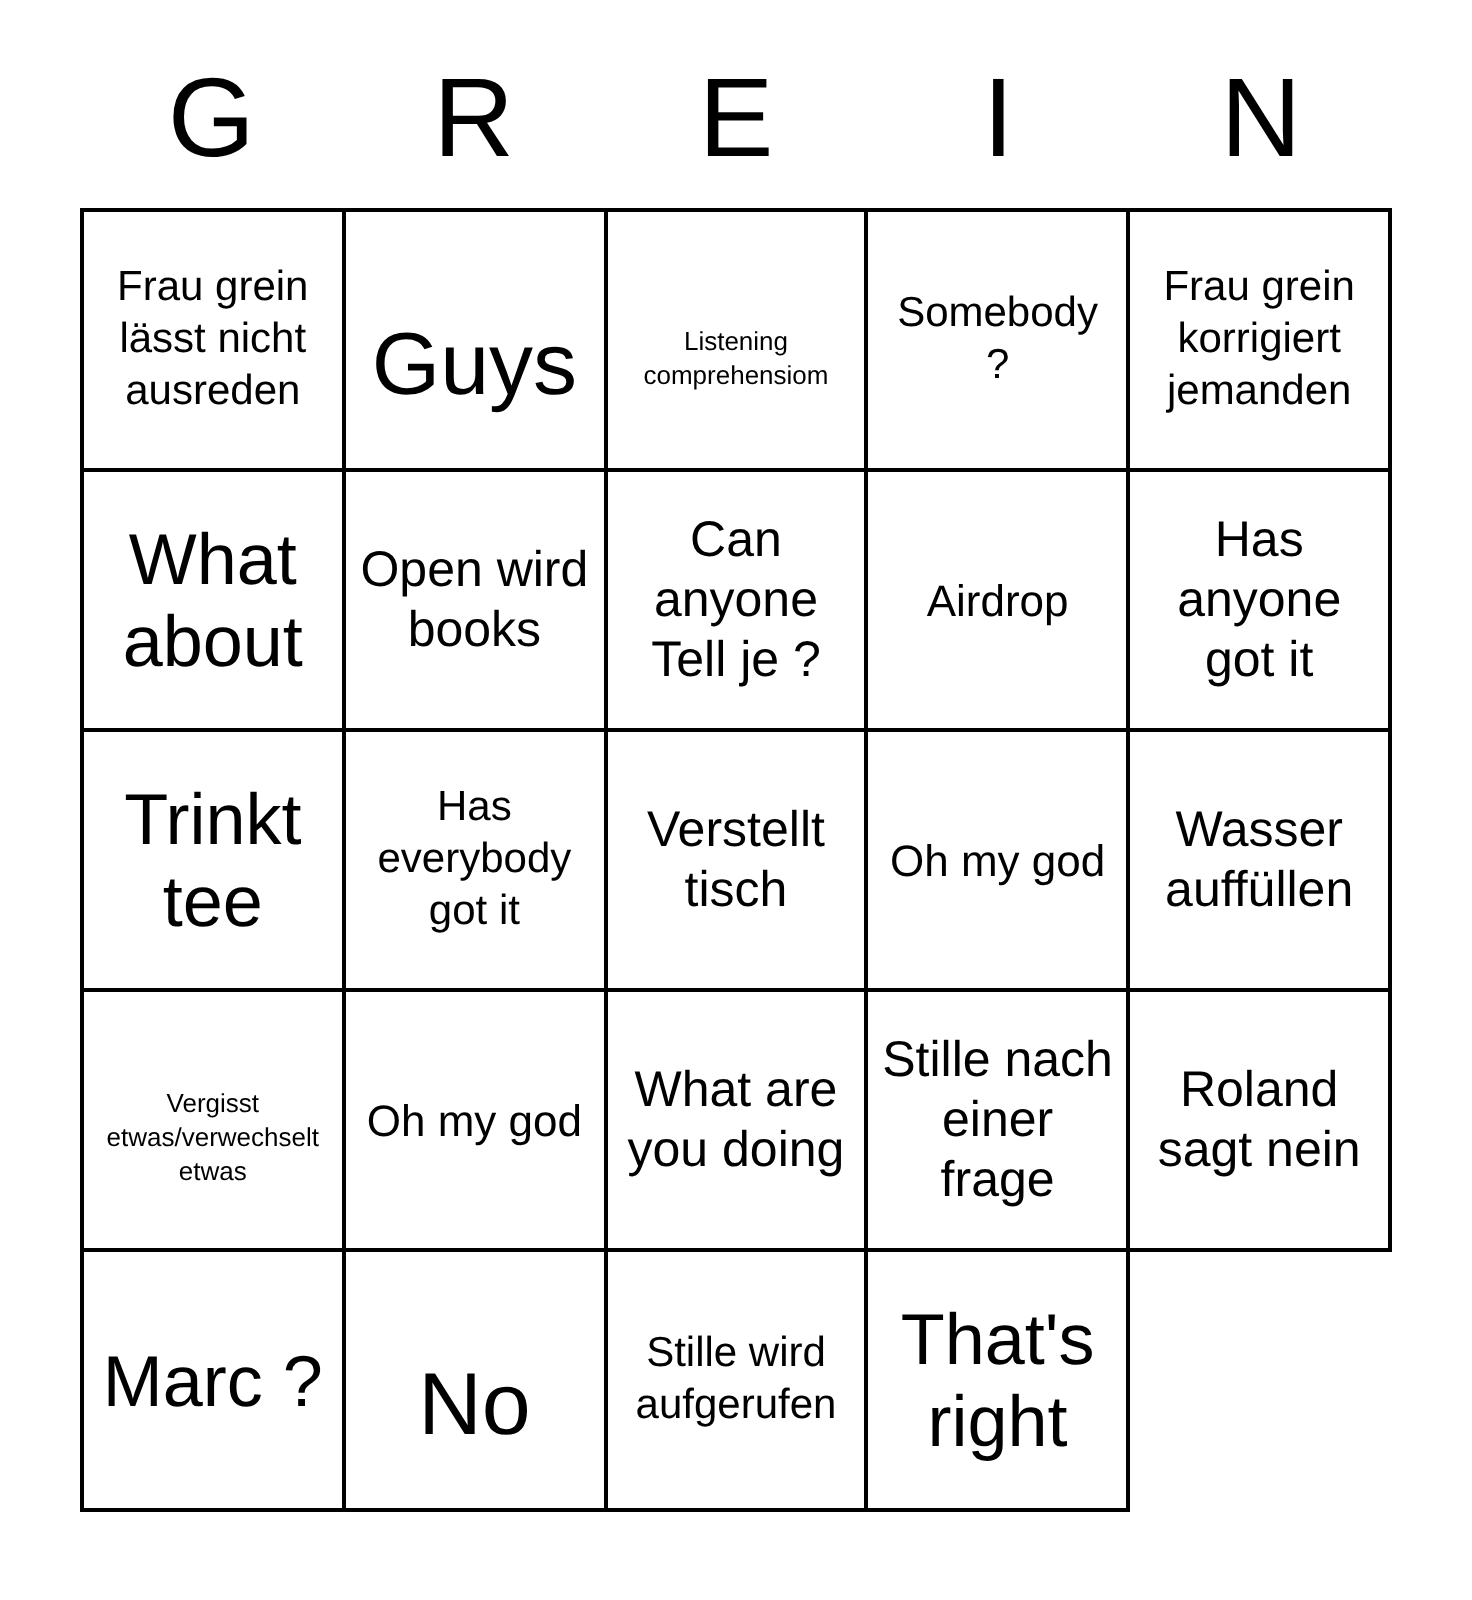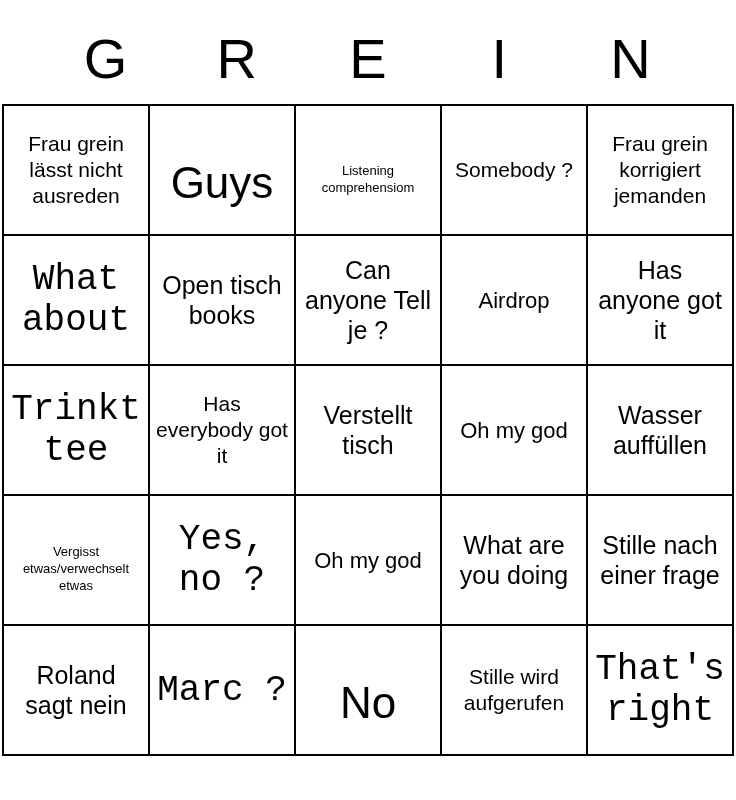--- a/index.html
+++ b/index.html
@@ -32,21 +32,21 @@
   }
   .header-cell {
     flex: 1 1 0;
     text-align: center;
     font-size: 56px;
     line-height: 62px;
     font-weight: 400;
     font-family: "Liberation Sans", sans-serif;
   }
   .grid {
-    width: 732px;
+    width: 656px;
     border-left: 2px solid #000;
     border-top: 2px solid #000;
     box-sizing: border-box;
     display: grid;
     grid-template-columns: repeat(5, 1fr);
     grid-template-rows: repeat(5, 130px);
   }
   .cell {
     border-right: 2px solid #000;
     border-bottom: 2px solid #000;
@@ -60,21 +60,21 @@
   }
   .cell span {
     display: block;
     width: 100%;
   }
   
   .fs-xs  { font-size: 13px; line-height: 17px; margin-top: 17px; }
   .fs-sm  { font-size: 21px; line-height: 26px; }
   .fs-md  { font-size: 25px; line-height: 30px; }
   .fs-lg  { font-size: 22px; line-height: 35px; }
-  .fs-xl  { font-size: 36px; line-height: 41px; font-family: Liberation Mono, monospace; }
+  .fs-xl  { font-size: 36px; line-height: 41px; }
   .fs-xxl { font-size: 44px; line-height: 49px; margin-top: 24px; }
 </style>
 </head>
 <body>
 
 <div class="bingo-sheet">
 
   <div class="header-row">
     <div class="header-cell">G</div>
     <div class="header-cell">R</div>
@@ -96,21 +96,21 @@
       <div class="cell">
         <span class="fs-sm">Somebody ?</span>
       </div>
       <div class="cell">
         <span class="fs-sm">Frau grein korrigiert jemanden</span>
       </div>
       <div class="cell">
         <span class="fs-xl">What about</span>
       </div>
       <div class="cell">
-        <span class="fs-md">Open tisch books</span>
+        <span class="fs-md">Open wird books</span>
       </div>
       <div class="cell">
         <span class="fs-md">Can anyone Tell je ?</span>
       </div>
       <div class="cell">
         <span class="fs-lg">Airdrop</span>
       </div>
       <div class="cell">
         <span class="fs-md">Has anyone got it</span>
       </div>
@@ -124,23 +124,20 @@
         <span class="fs-md">Verstellt tisch</span>
       </div>
       <div class="cell">
         <span class="fs-lg">Oh my god</span>
       </div>
       <div class="cell">
         <span class="fs-md">Wasser auffüllen</span>
       </div>
       <div class="cell">
         <span class="fs-xs">Vergisst etwas/verwechselt etwas</span>
-      </div>
-      <div class="cell">
-        <span class="fs-xl">Yes, no ?</span>
       </div>
       <div class="cell">
         <span class="fs-lg">Oh my god</span>
       </div>
       <div class="cell">
         <span class="fs-md">What are you doing</span>
       </div>
       <div class="cell">
         <span class="fs-md">Stille nach einer frage</span>
       </div>

